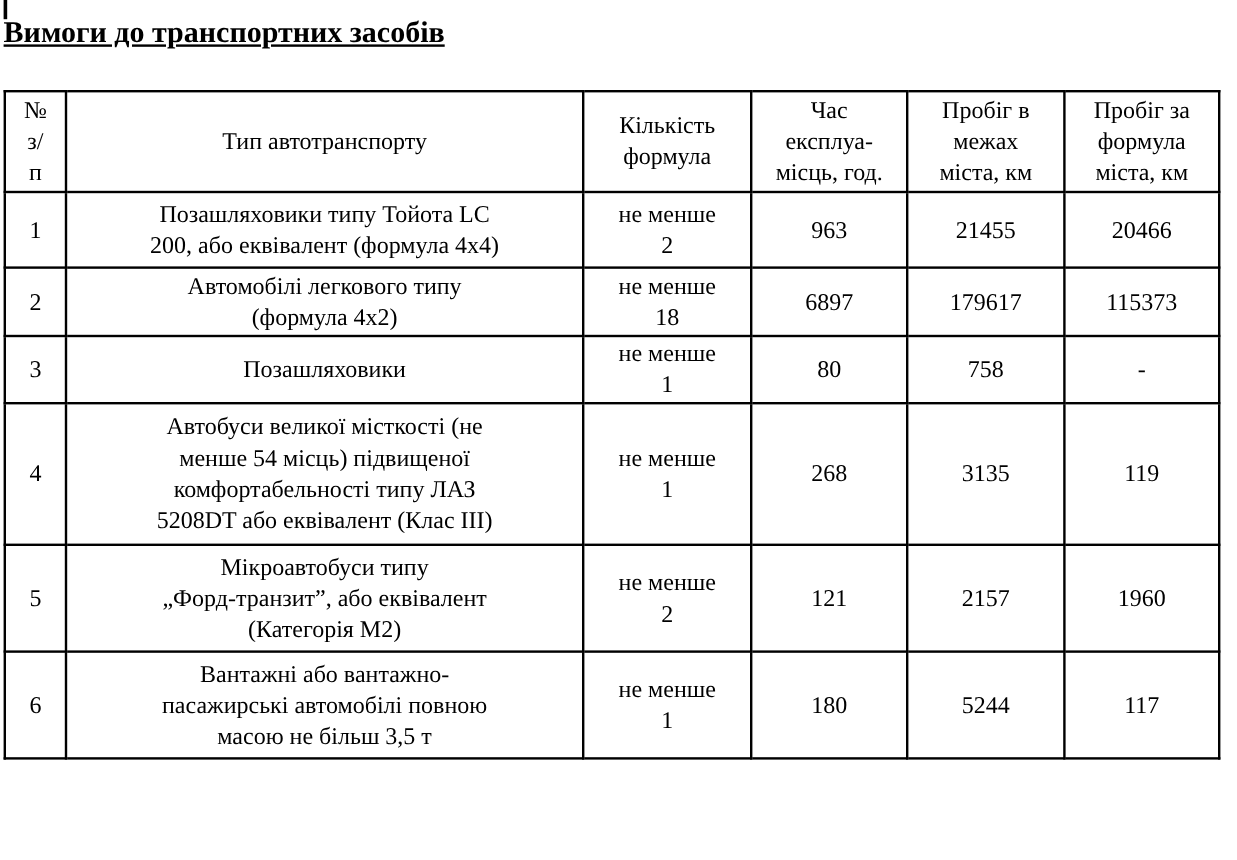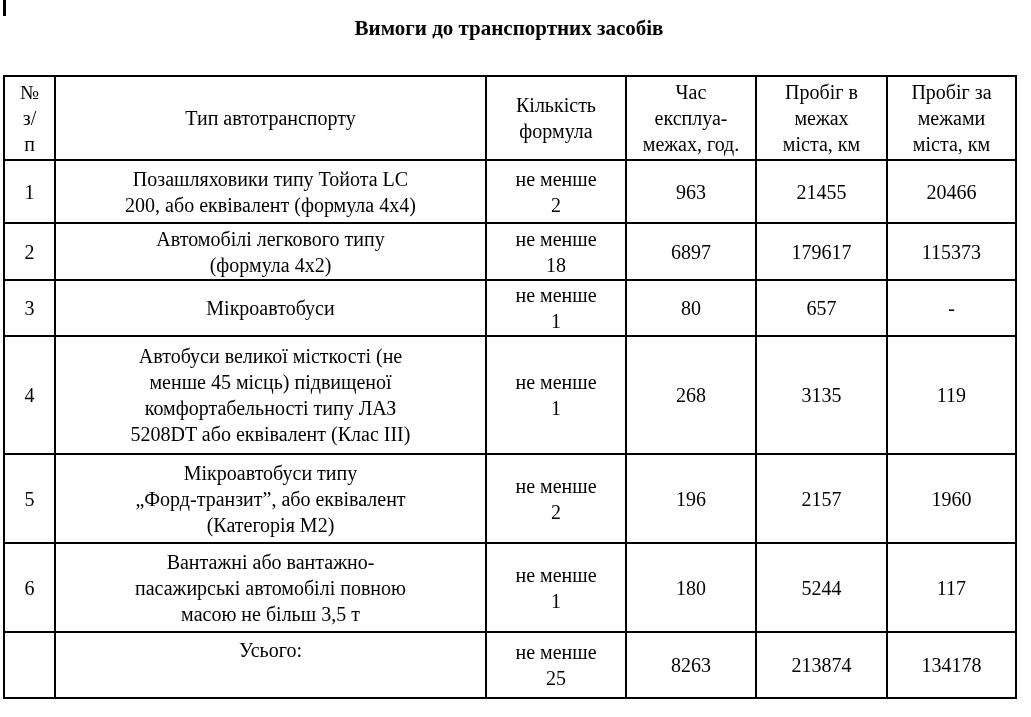--- a/index.html
+++ b/index.html
@@ -16,24 +16,24 @@
     position: absolute;
     left: 3px;
     top: 0;
     width: 3px;
     height: 16px;
     background: #000;
   }
   .doc-title {
     margin: 14px 0 0 3px;
     width: 1012px;
-    text-align: center;
-    font-size: 21px;
+    font-size: 25px;
     line-height: 28px;
     font-weight: bold;
+    text-decoration: underline;
   }
   table.vehicles {
     border-collapse: collapse;
     table-layout: fixed;
     margin: 33px 0 0 3px;
     width: 1012px;
   }
   table.vehicles th,
   table.vehicles td {
     border: 2px solid #000;
@@ -80,26 +80,26 @@
   <thead>
     <tr class="h-head">
       <th class="pre">№
 з/
 п</th>
       <th>Тип автотранспорту</th>
       <th class="pre">Кількість
 формула</th>
       <th class="pre">Час
 експлуа-
-межах, год.</th>
+місць, год.</th>
       <th class="pre">Пробіг в
 межах
 міста, км</th>
       <th class="pre">Пробіг за
-межами
+формула
 міста, км</th>
     </tr>
   </thead>
   <tbody>
     <tr class="h-r1">
       <td class="c-num">1</td>
       <td class="c-type pre">Позашляховики типу Тойота LC
 200, або еквівалент (формула 4х4)</td>
       <td class="c-qty pre">не менше
 2</td>
@@ -112,64 +112,55 @@
       <td class="c-type pre">Автомобілі легкового типу
 (формула 4х2)</td>
       <td class="c-qty pre">не менше
 18</td>
       <td class="c-hours">6897</td>
       <td class="c-city">179617</td>
       <td class="c-outside">115373</td>
     </tr>
     <tr class="h-r3">
       <td class="c-num">3</td>
-      <td class="c-type pre">Мікроавтобуси</td>
+      <td class="c-type pre">Позашляховики</td>
       <td class="c-qty pre">не менше
 1</td>
       <td class="c-hours">80</td>
-      <td class="c-city">657</td>
+      <td class="c-city">758</td>
       <td class="c-outside">-</td>
     </tr>
     <tr class="h-r4">
       <td class="c-num">4</td>
       <td class="c-type pre">Автобуси великої місткості (не
-менше 45 місць) підвищеної
+менше 54 місць) підвищеної
 комфортабельності типу ЛАЗ
 5208DT або еквівалент (Клас III)</td>
       <td class="c-qty pre">не менше
 1</td>
       <td class="c-hours">268</td>
       <td class="c-city">3135</td>
       <td class="c-outside">119</td>
     </tr>
     <tr class="h-r5">
       <td class="c-num">5</td>
       <td class="c-type pre">Мікроавтобуси типу
 „Форд-транзит”, або еквівалент
 (Категорія М2)</td>
       <td class="c-qty pre">не менше
 2</td>
-      <td class="c-hours">196</td>
+      <td class="c-hours">121</td>
       <td class="c-city">2157</td>
       <td class="c-outside">1960</td>
     </tr>
     <tr class="h-r6">
       <td class="c-num">6</td>
       <td class="c-type pre">Вантажні або вантажно-
 пасажирські автомобілі повною
 масою не більш 3,5 т</td>
       <td class="c-qty pre">не менше
 1</td>
       <td class="c-hours">180</td>
       <td class="c-city">5244</td>
       <td class="c-outside">117</td>
     </tr>
-    <tr class="h-total">
-      <td class="c-num"></td>
-      <td class="c-type">Усього:</td>
-      <td class="c-qty pre">не менше
-25</td>
-      <td class="c-hours">8263</td>
-      <td class="c-city">213874</td>
-      <td class="c-outside">134178</td>
-    </tr>
   </tbody>
 </table>
 
 </body></html>

